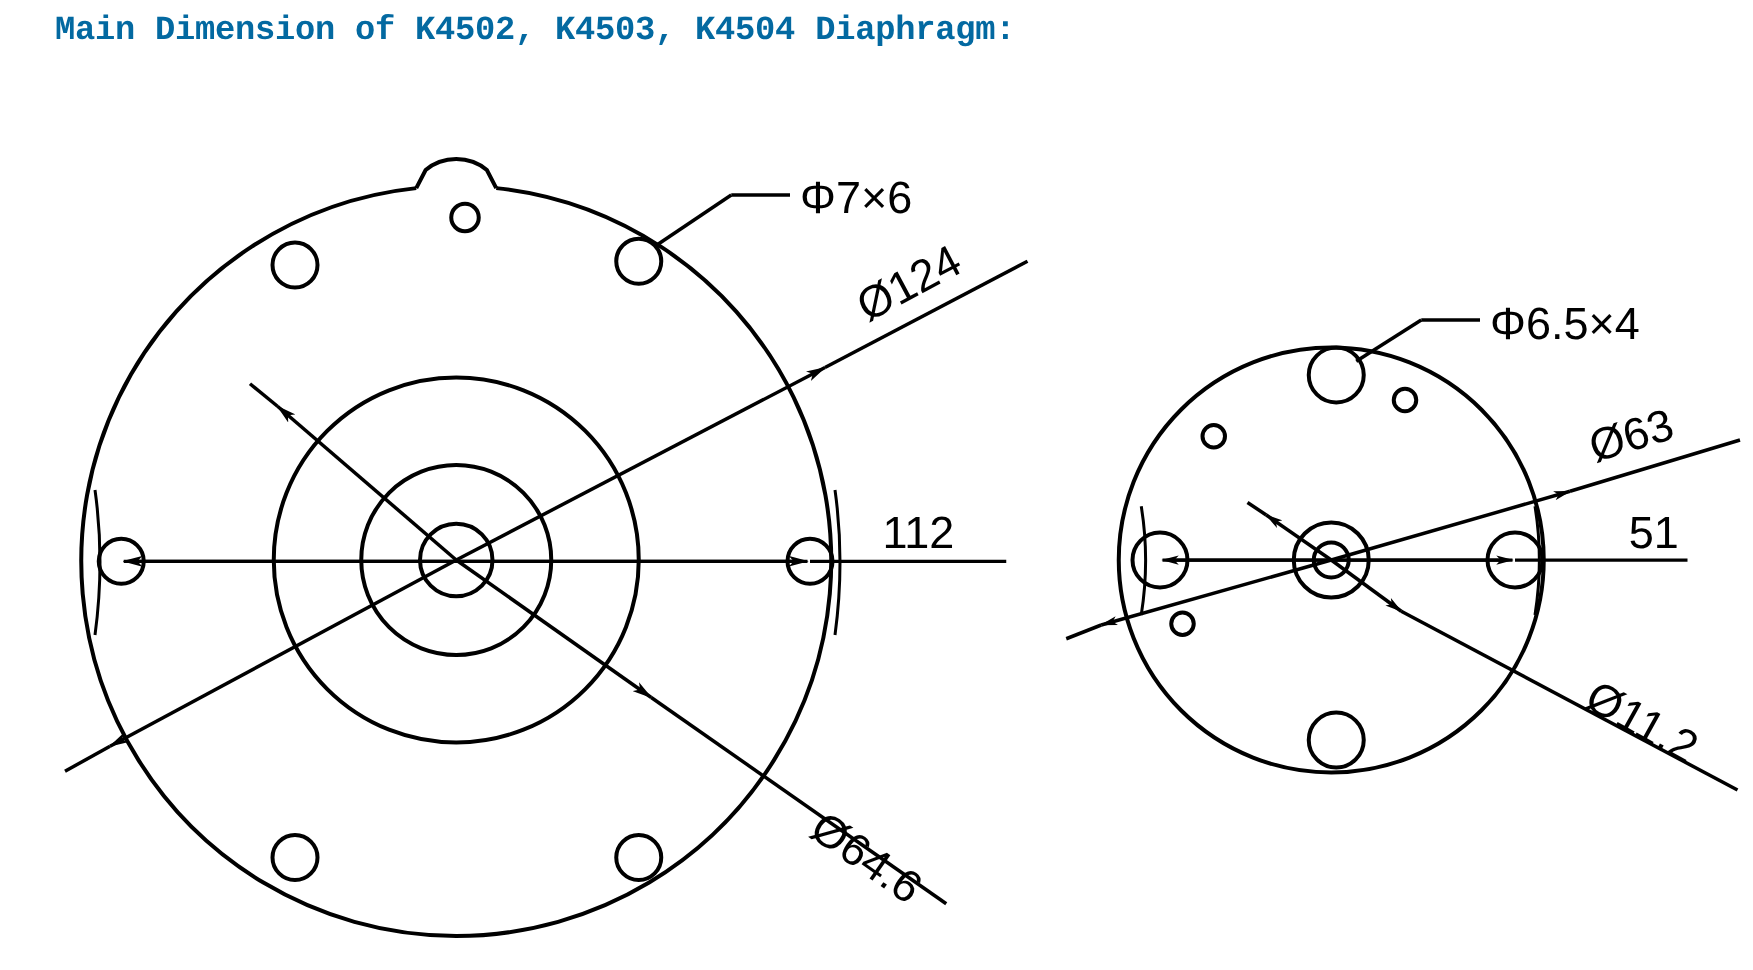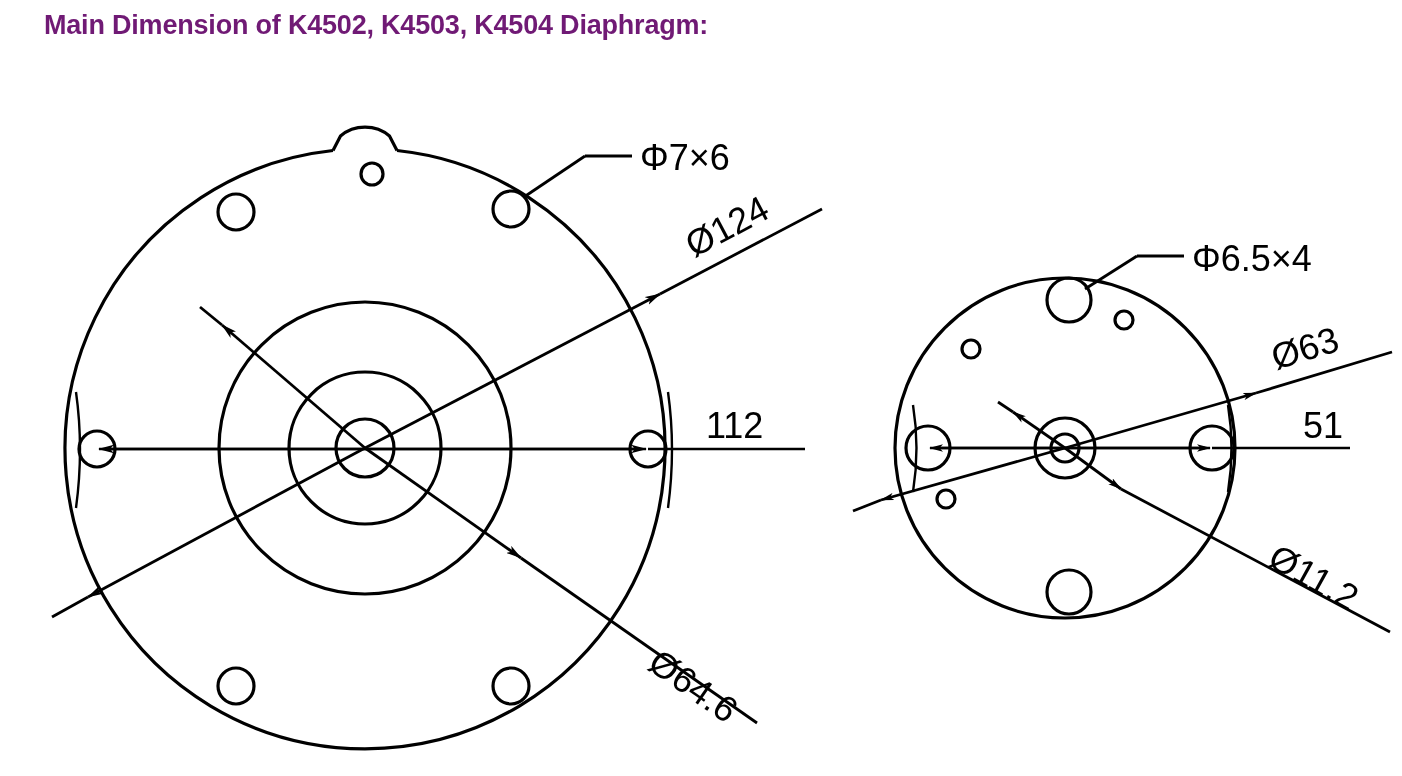--- a/index.html
+++ b/index.html
@@ -18,24 +18,24 @@
   #page {
     position: relative;
     width: 1402px;
     height: 776px;
     background: #ffffff;
   }
   #title {
     position: absolute;
     left: 44px;
     top: 10px;
-    font-family: Liberation Sans, sans-serif;
+    font-family: Liberation Mono, monospace;
     font-size: 27px;
     font-weight: bold;
-    color: #701a75;
+    color: #0369a1;
     letter-spacing: -0.2px;
     white-space: nowrap;
   }
   #drawing {
     position: absolute;
     left: 0;
     top: 0;
   }
   .dimtext-lg {
     font-family: "Liberation Sans", sans-serif;

